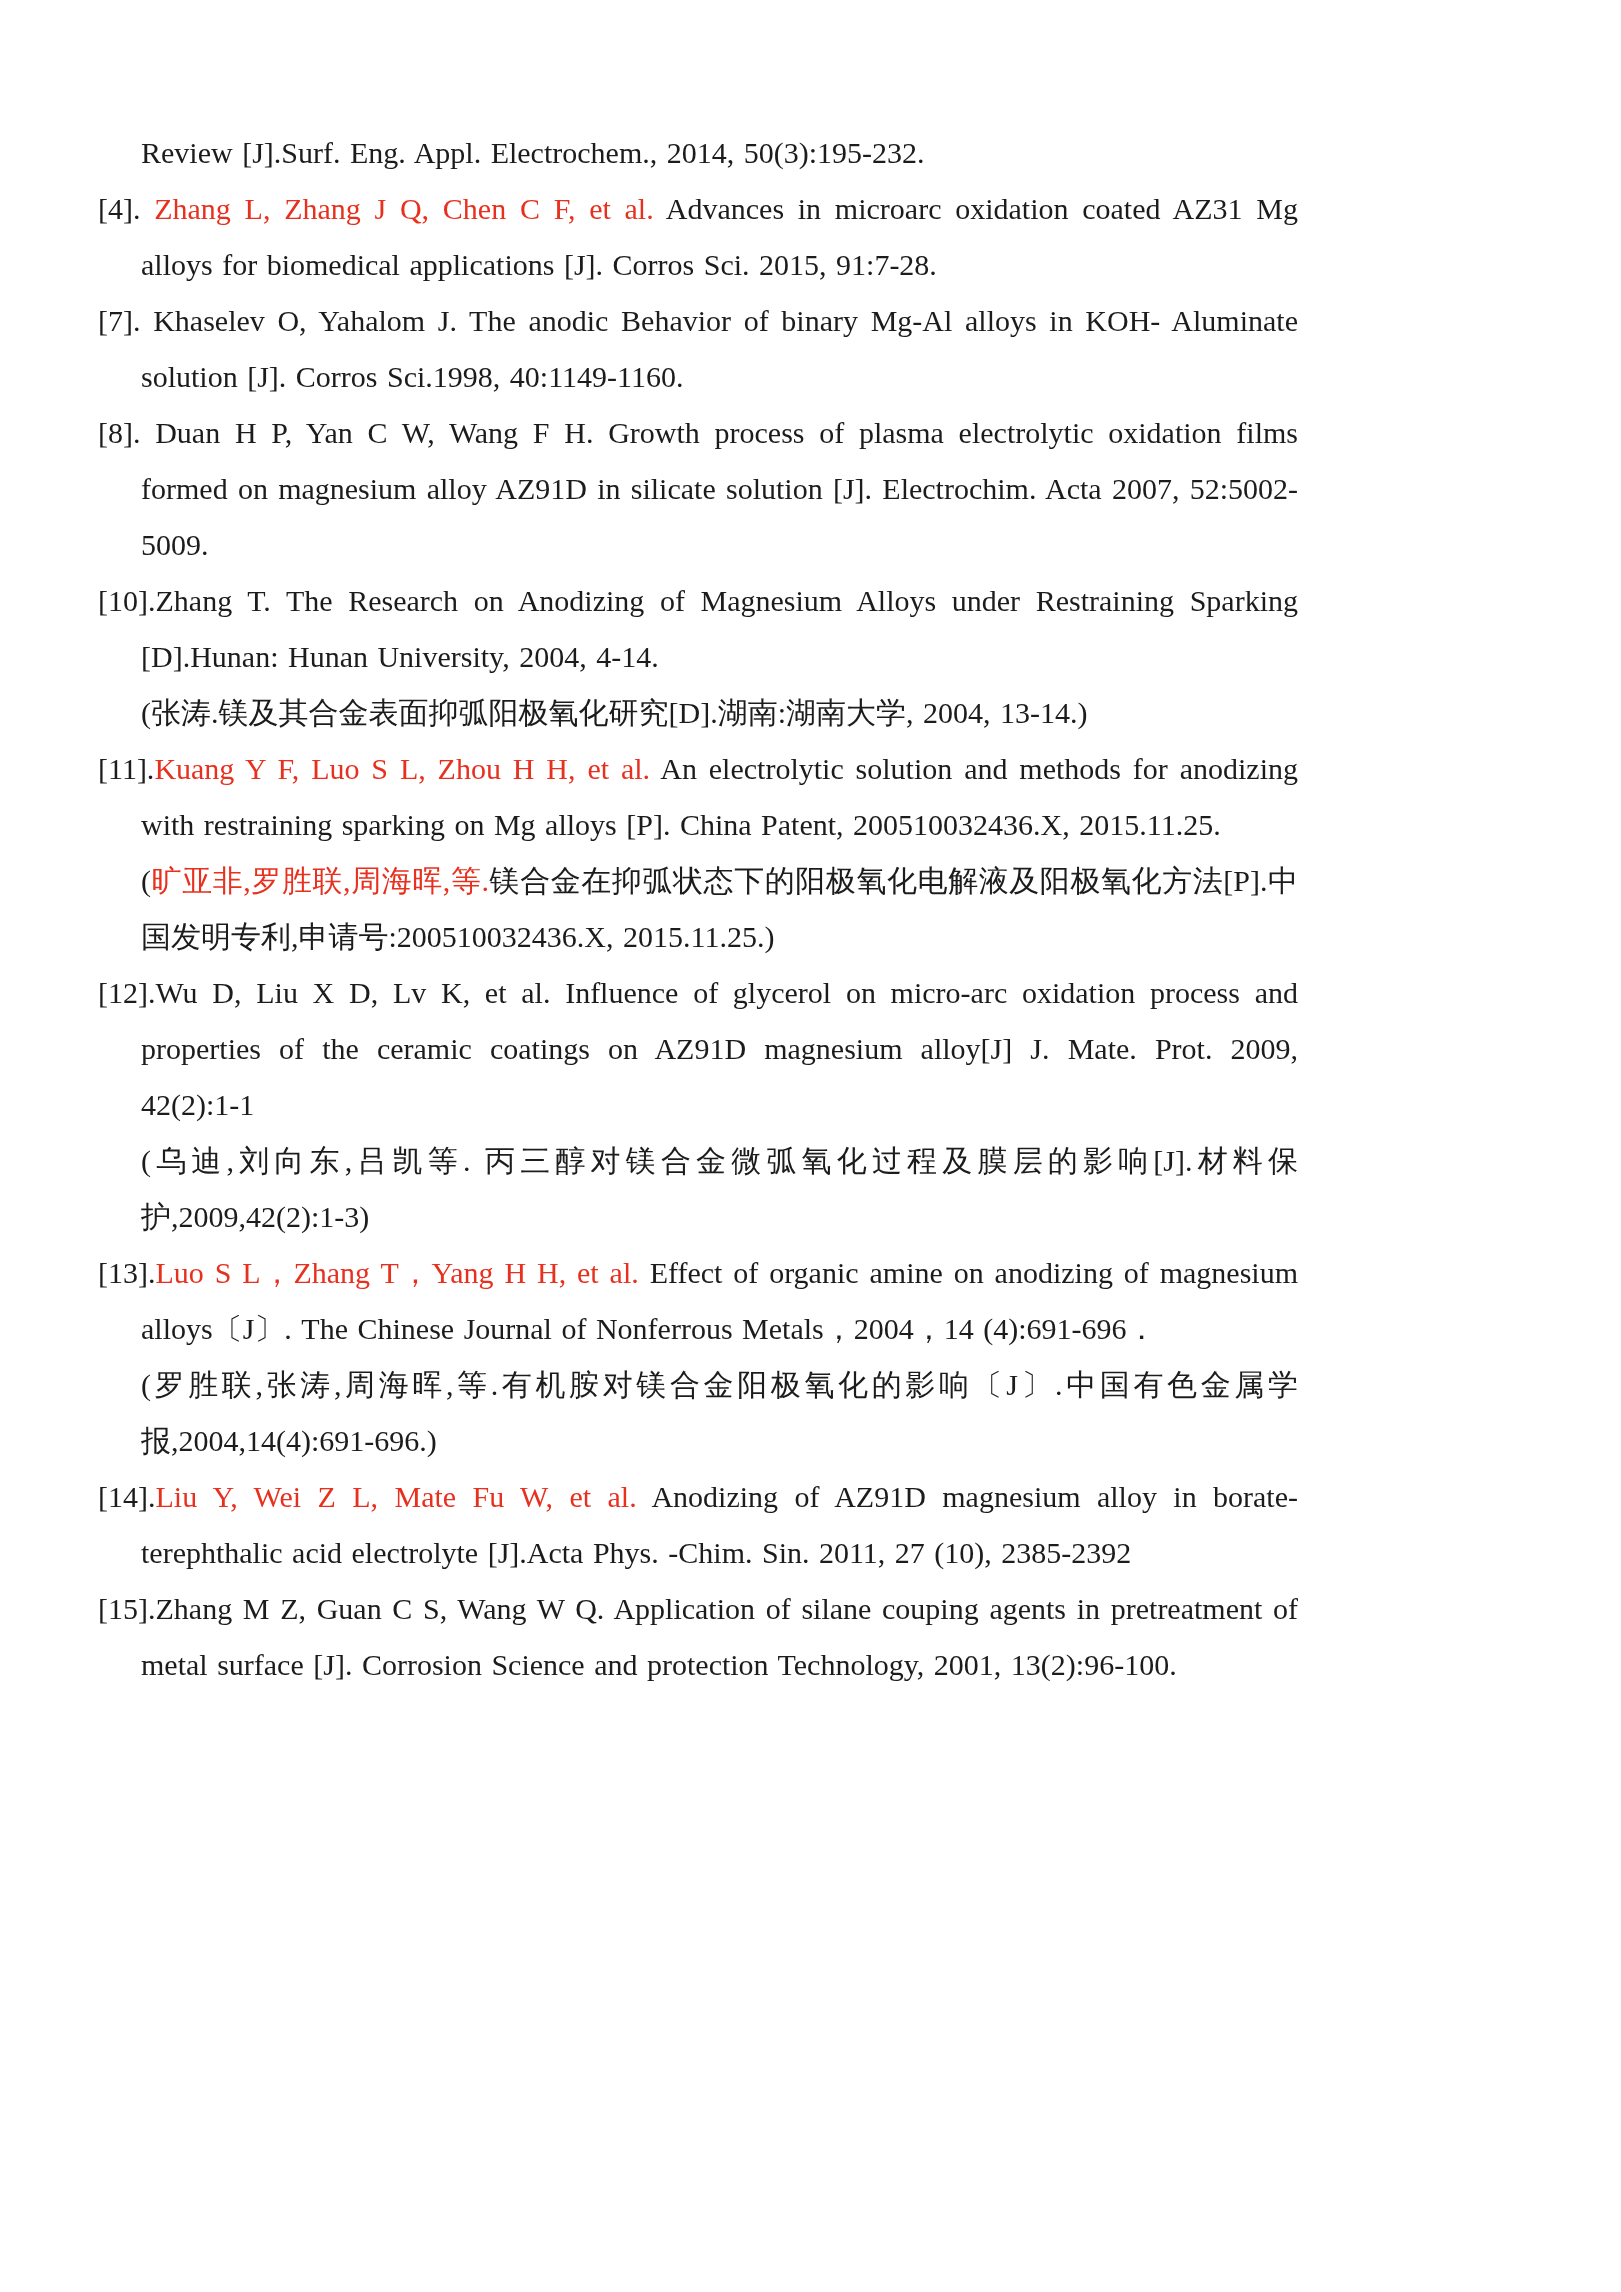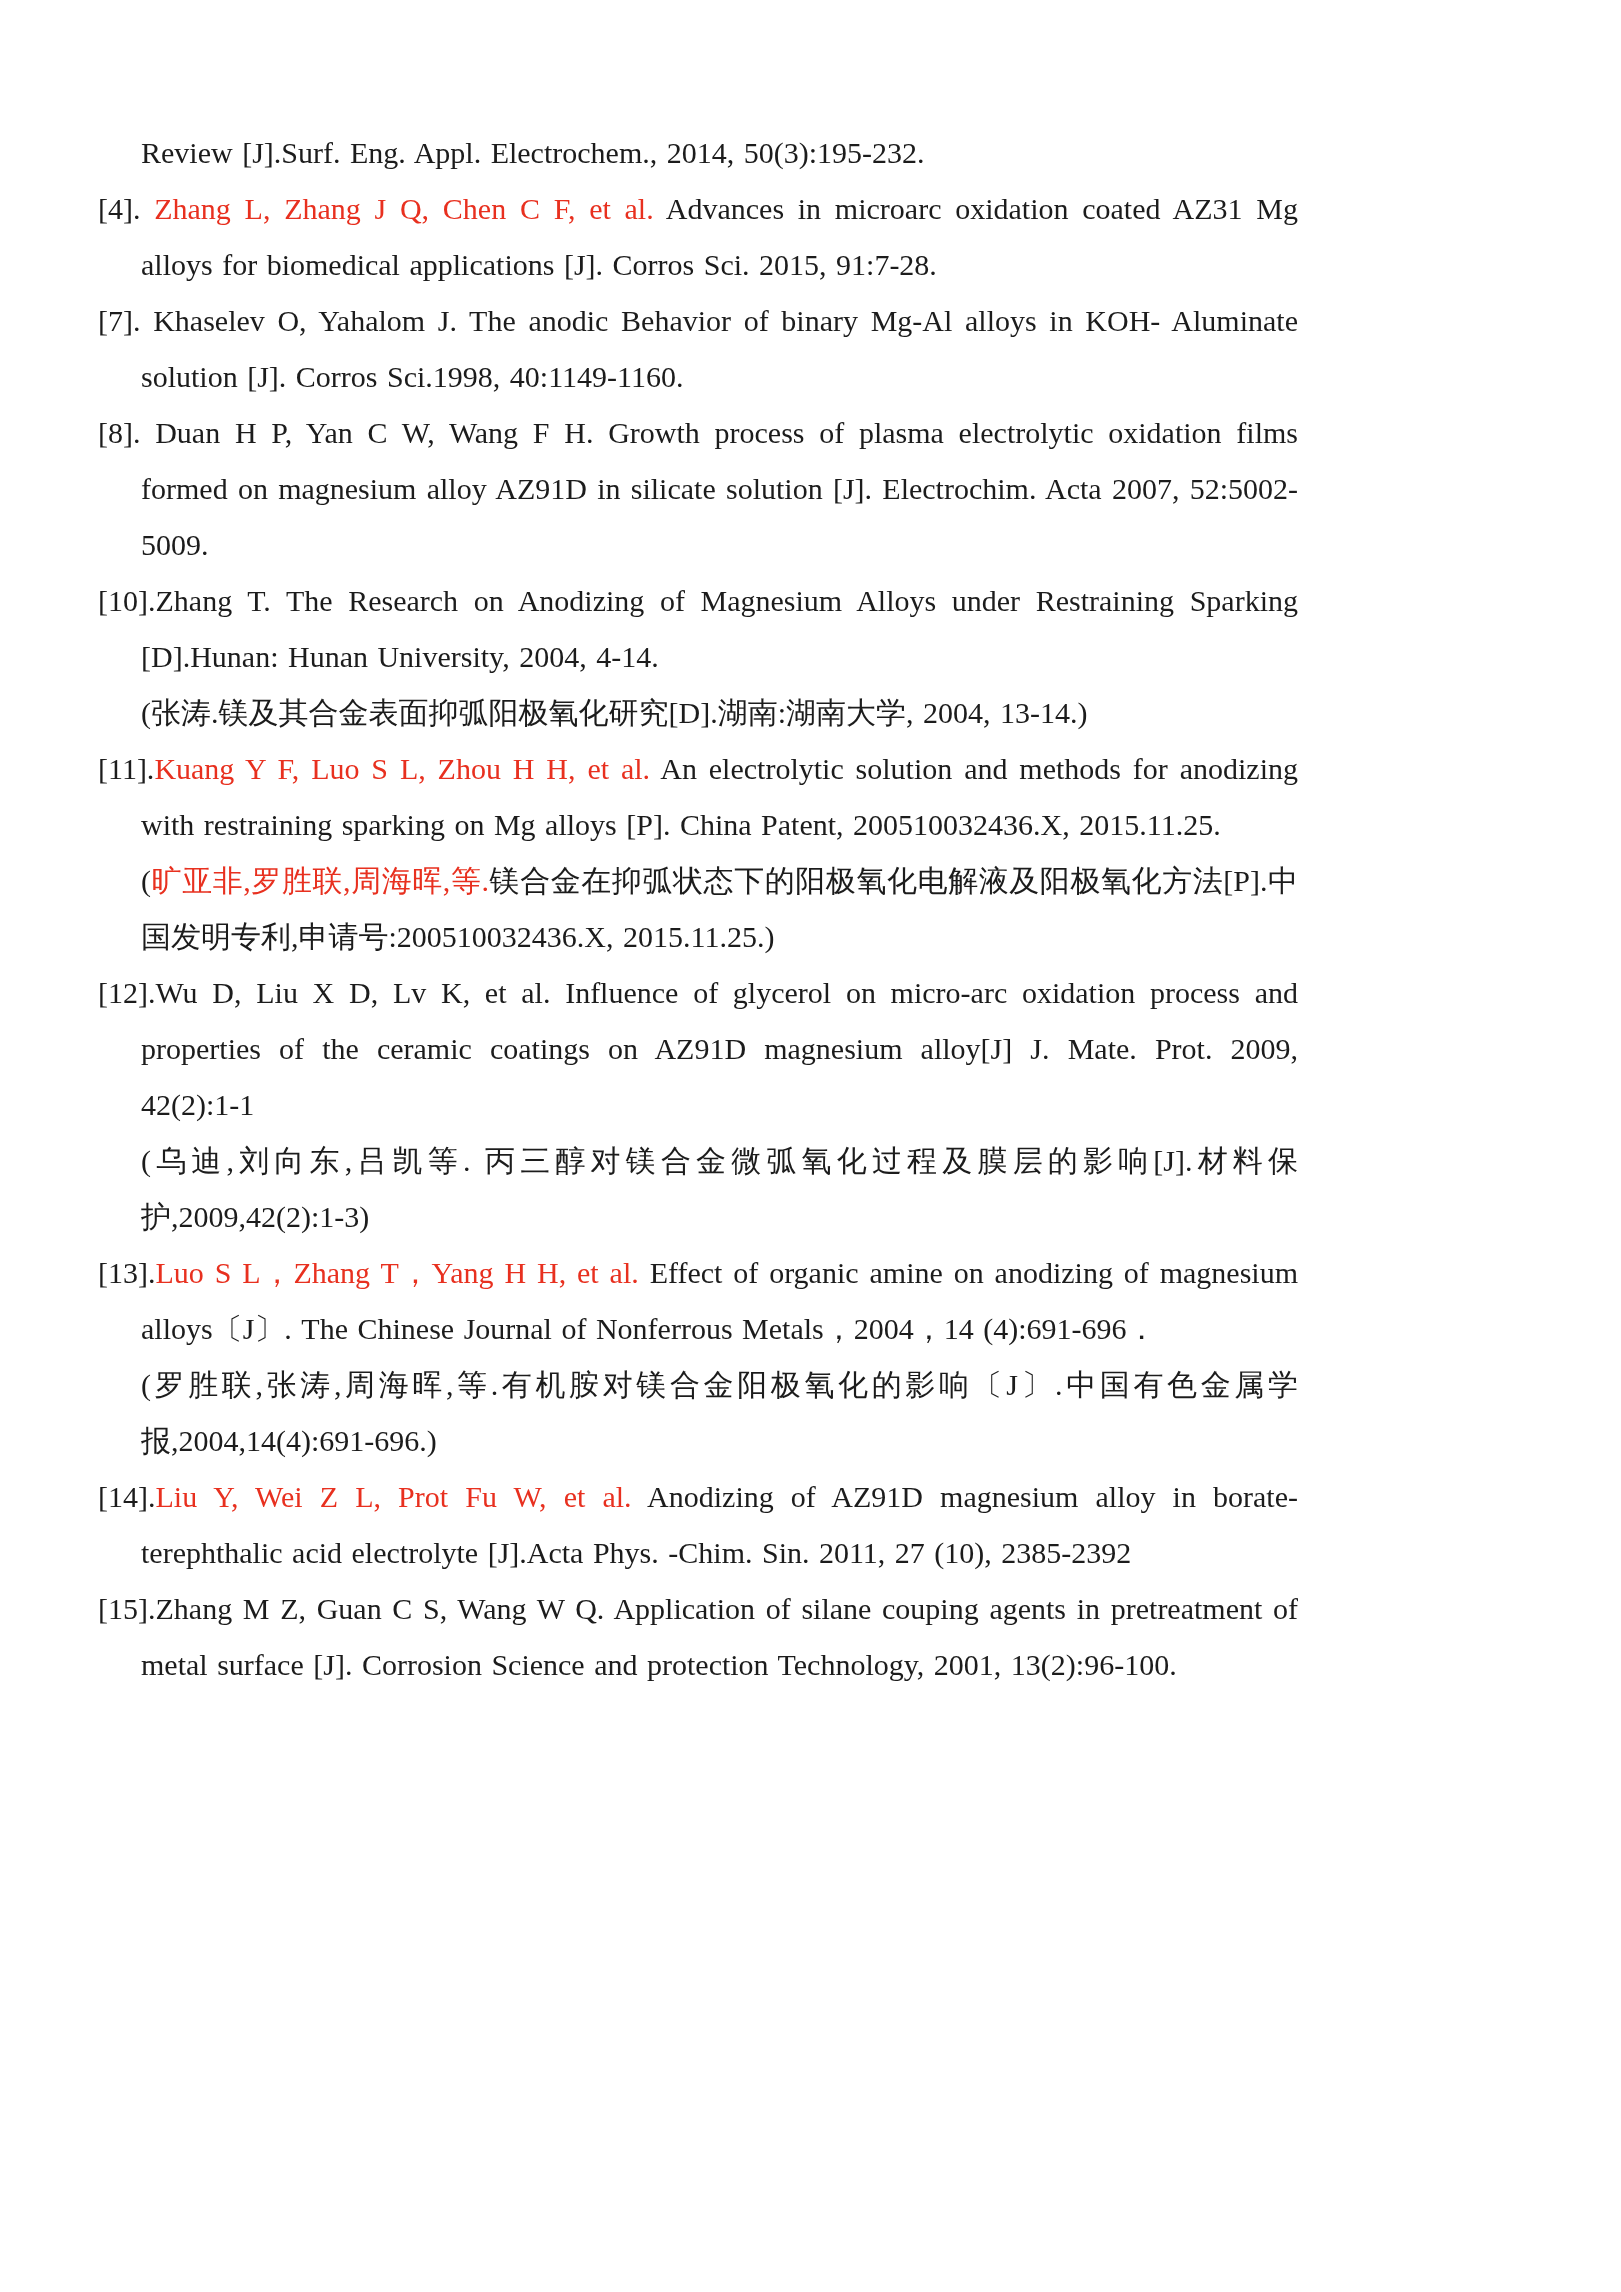--- a/index.html
+++ b/index.html
@@ -49,17 +49,17 @@
 <div class="page">
   <div class="references">
       <p class="ref continuation"><span class="seg">Review [J].Surf. Eng. Appl. Electrochem., 2014, 50(3):195-232.</span></p>
       <p class="ref"><span class="ref-label">[4]. </span><span class="seg red">Zhang L, Zhang J Q, Chen C F, et al.</span><span class="seg"> Advances in microarc oxidation coated AZ31 Mg alloys for biomedical applications [J]. Corros Sci. 2015, 91:7-28.</span></p>
       <p class="ref"><span class="ref-label">[7]. </span><span class="seg">Khaselev O, Yahalom J. The anodic Behavior of binary Mg-Al alloys in KOH- Aluminate solution [J]. Corros Sci.1998, 40:1149-1160.</span></p>
       <p class="ref"><span class="ref-label">[8]. </span><span class="seg">Duan H P, Yan C W, Wang F H. Growth process of plasma electrolytic oxidation films formed on magnesium alloy AZ91D in silicate solution [J]. Electrochim. Acta 2007, 52:5002-5009.</span></p>
       <p class="ref"><span class="ref-label">[10].</span><span class="seg">Zhang T. The Research on Anodizing of Magnesium Alloys under Restraining Sparking [D].Hunan: Hunan University, 2004, 4-14.</span><br><span class="seg">(张涛.镁及其合金表面抑弧阳极氧化研究[D].湖南:湖南大学, 2004, 13-14.)</span></p>
       <p class="ref"><span class="ref-label">[11].</span><span class="seg red">Kuang Y F, Luo S L, Zhou H H, et al.</span><span class="seg"> An electrolytic solution and methods for anodizing with restraining sparking on Mg alloys [P]. China Patent, 200510032436.X, 2015.11.25.</span><br><span class="seg">(</span><span class="seg red">旷亚非,罗胜联,周海晖,等.</span><span class="seg">镁合金在抑弧状态下的阳极氧化电解液及阳极氧化方法[P].中国发明专利,申请号:200510032436.X, 2015.11.25.)</span></p>
       <p class="ref"><span class="ref-label">[12].</span><span class="seg">Wu D, Liu X D, Lv K, et al. Influence of glycerol on micro-arc oxidation process and properties of the ceramic coatings on AZ91D magnesium alloy[J] J. Mate. Prot. 2009, 42(2):1-1</span><br><span class="seg">(乌迪,刘向东,吕凯等. 丙三醇对镁合金微弧氧化过程及膜层的影响[J].材料保护,2009,42(2):1-3)</span></p>
       <p class="ref"><span class="ref-label">[13].</span><span class="seg red">Luo S L，Zhang T，Yang H H, et al.</span><span class="seg"> Effect of organic amine on anodizing of magnesium alloys〔J〕. The Chinese Journal of Nonferrous Metals，2004，14 (4):691-696．</span><br><span class="seg">(罗胜联,张涛,周海晖,等.有机胺对镁合金阳极氧化的影响〔J〕.中国有色金属学报,2004,14(4):691-696.)</span></p>
-      <p class="ref"><span class="ref-label">[14].</span><span class="seg red">Liu Y, Wei Z L, Prot Fu W, et al.</span><span class="seg"> Anodizing of AZ91D magnesium alloy in borate-terephthalic acid electrolyte [J].Acta Phys. -Chim. Sin. 2011, 27 (10), 2385-2392</span></p>
+      <p class="ref"><span class="ref-label">[14].</span><span class="seg red">Liu Y, Wei Z L, Mate Fu W, et al.</span><span class="seg"> Anodizing of AZ91D magnesium alloy in borate-terephthalic acid electrolyte [J].Acta Phys. -Chim. Sin. 2011, 27 (10), 2385-2392</span></p>
       <p class="ref"><span class="ref-label">[15].</span><span class="seg">Zhang M Z, Guan C S, Wang W Q. Application of silane couping agents in pretreatment of metal surface [J]. Corrosion Science and protection Technology, 2001, 13(2):96-100.</span></p>
     </div>
 </div>
 
 
 </body></html>

